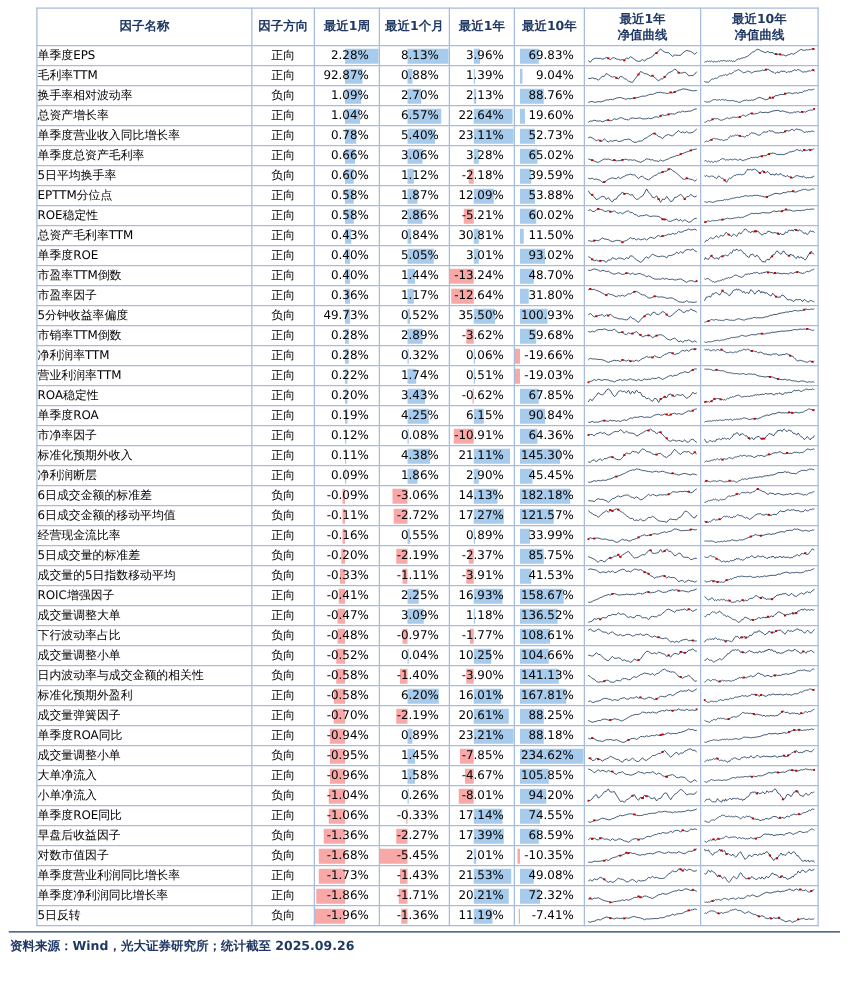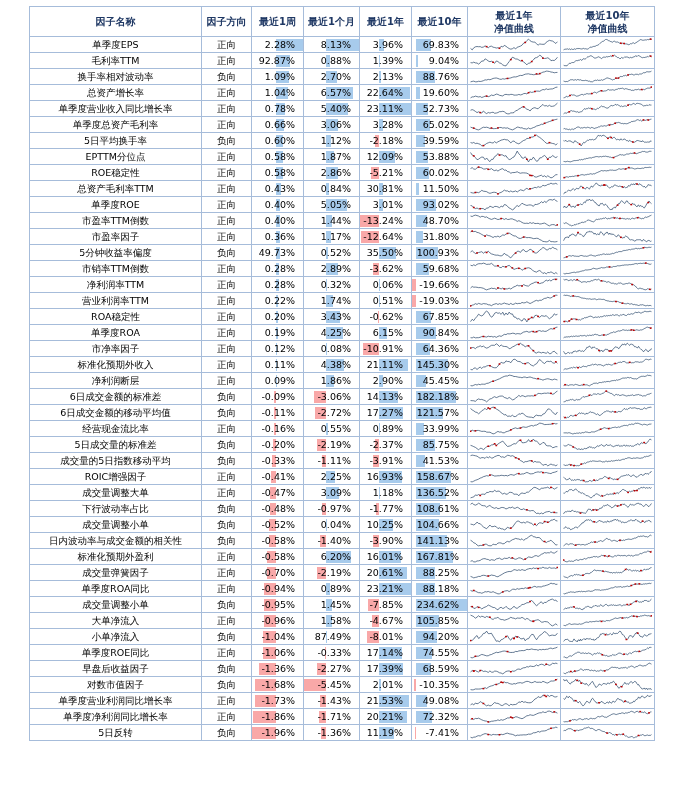--- a/index.html
+++ b/index.html
@@ -4,21 +4,21 @@
 <style>
   * { margin:0; padding:0; box-sizing:border-box; }
   html, body { background:#ffffff; font-family:"DejaVu Sans","Liberation Sans",sans-serif; }
   .page { width:679px; height:805px; background:#fff; padding:6px 7px 0 7px; overflow:hidden; }
   .title { color:#1F3864; font-weight:bold; font-size:12.5px; padding:2px 0 7px 1px; }
   .table-wrap { margin-left:22px; }
   table { border-collapse:collapse; table-layout:fixed; width:625px; border:1px solid #5B7DB1; }
   th, td { border:1px solid #A6BCDA; overflow:hidden; white-space:nowrap; }
   th { font-size:10px; color:#1F3864; font-weight:bold; text-align:center; height:30px; line-height:13px; padding:1px 0; background:#fff; }
   td { height:16px; font-size:9.5px; color:#000; line-height:14px; padding:0; }
-  .cell-name { text-align:center; }
+  .cell-name { }
   .cell-dir  { text-align:center; }
   .cell-val  { text-align:right; padding-right:8px; position:relative; }
   .cell-val span { position:relative; z-index:1; }
   .databar { position:absolute; top:1.5px; bottom:1.5px; z-index:0; }
   .cell-spark { padding:1px 2px; }
   .cell-spark svg { display:block; width:100%; height:13px; }
   .footer { border-top:1px solid #1F3864; margin-top:4px; padding:4px 0 0 1px; color:#1F3864; font-weight:bold; font-size:10px; }
 </style>
 </head>
 <body>
@@ -965,21 +965,21 @@
                 <rect x="62.8" y="1.5" width="1.6" height="1.6" fill="#C00000"></rect>
                 <rect x="52.6" y="3.5" width="1.6" height="1.6" fill="#C00000"></rect>
                 <rect x="78.7" y="1.2" width="1.6" height="1.6" fill="#C00000"></rect>
               </svg>
             </td>
           </tr>
           <tr>
             <td class="cell-name">小单净流入</td>
             <td class="cell-dir">负向</td>
             <td class="cell-val"><div class="databar" style="left: 21.6981%; width: 24.5283%; background: rgb(249, 168, 168);"></div><span>-1.04%</span></td>
-            <td class="cell-val"><div class="databar" style="left: 40.1325%; width: 1.91458%; background: rgb(167, 203, 236);"></div><span>87.49%</span></td>
+            <td class="cell-val"><div class="databar" style="left: 40.1325%; width: 1.91458%; background: rgb(167, 203, 236);"></div><span>0.26%</span></td>
             <td class="cell-val"><div class="databar" style="left: 14.3484%; width: 21.9753%; background: rgb(249, 168, 168);"></div><span>-8.01%</span></td>
             <td class="cell-val"><div class="databar" style="left: 7.73163%; width: 37.0458%; background: rgb(167, 203, 236);"></div><span>94.20%</span></td>
             <td class="cell-spark">
               <svg viewBox="0 0 80 14" preserveAspectRatio="none">
                 <path d="M0.5 11.4L2.0 11.1L3.4 9.8L4.9 7.3L6.4 6.0L7.8 9.1L9.3 7.9L10.7 6.1L12.2 3.7L13.7 3.4L15.1 1.2L16.6 3.9L18.1 3.9L19.5 3.5L21.0 6.6L22.4 9.1L23.9 12.1L25.4 11.7L26.8 12.8L28.3 10.5L29.8 9.9L31.2 8.6L32.7 7.1L34.1 6.2L35.6 9.4L37.1 11.0L38.5 8.5L40.0 9.1L41.5 6.5L42.9 7.5L44.4 7.4L45.9 9.3L47.3 9.6L48.8 8.7L50.2 11.6L51.7 9.6L53.2 9.4L54.6 6.9L56.1 4.7L57.6 4.9L59.0 8.0L60.5 10.5L61.9 8.1L63.4 5.8L64.9 4.9L66.3 3.1L67.8 1.7L69.3 2.6L70.7 4.4L72.2 6.5L73.6 5.7L75.1 5.5L76.6 5.9L78.0 5.6L79.5 3.4" fill="none" stroke="#16365C" stroke-width="0.65"></path>
                 <rect x="39.2" y="8.3" width="1.6" height="1.6" fill="#C00000"></rect>
                 <rect x="-0.3" y="10.6" width="1.6" height="1.6" fill="#C00000"></rect>
                 <rect x="42.1" y="6.7" width="1.6" height="1.6" fill="#C00000"></rect>
                 <rect x="31.9" y="6.3" width="1.6" height="1.6" fill="#C00000"></rect>
                 <rect x="39.2" y="8.3" width="1.6" height="1.6" fill="#C00000"></rect>
@@ -1143,13 +1143,14 @@
                 <rect x="53.3" y="8.0" width="1.6" height="1.6" fill="#C00000"></rect>
                 <rect x="38.8" y="6.8" width="1.6" height="1.6" fill="#C00000"></rect>
                 <rect x="9.8" y="4.2" width="1.6" height="1.6" fill="#C00000"></rect>
               </svg>
             </td>
           </tr>
         </tbody>
     </table>
   </div>
 
+  <div class="footer">资料来源：Wind，光大证券研究所；统计截至 2025.09.26</div>
 </div>
 
 </body></html>

